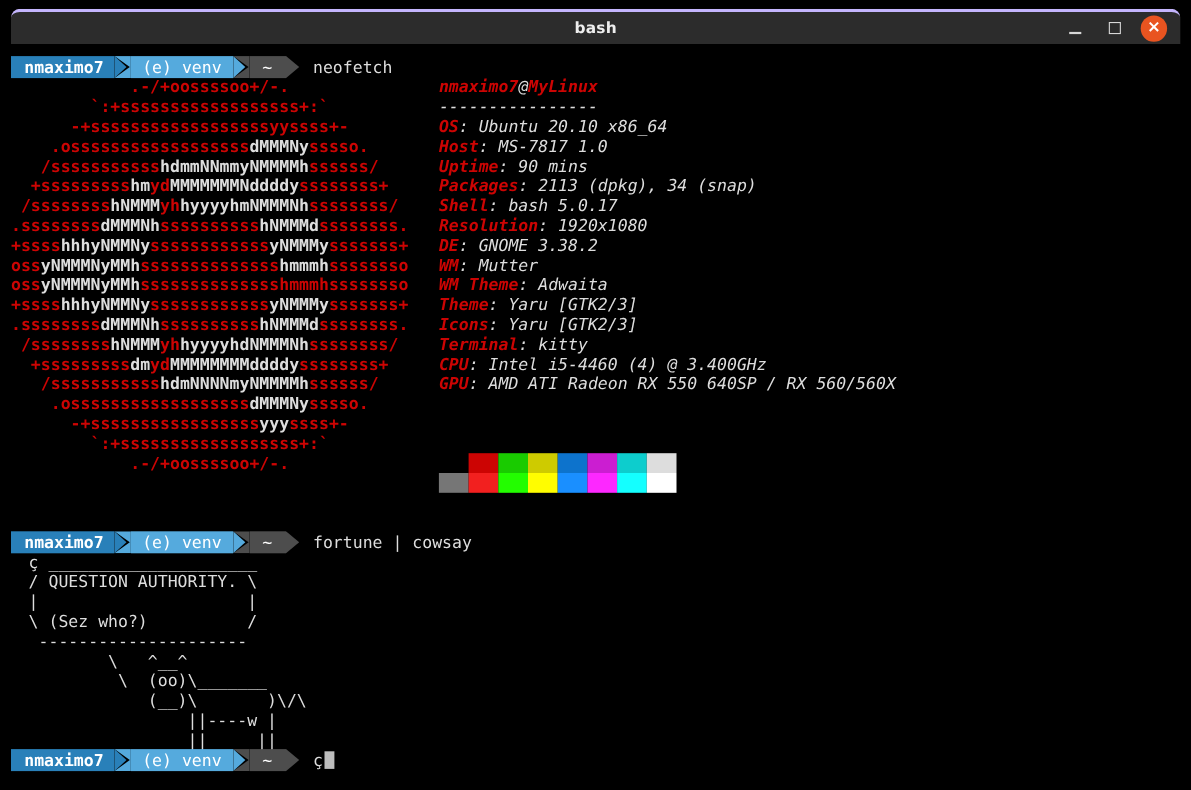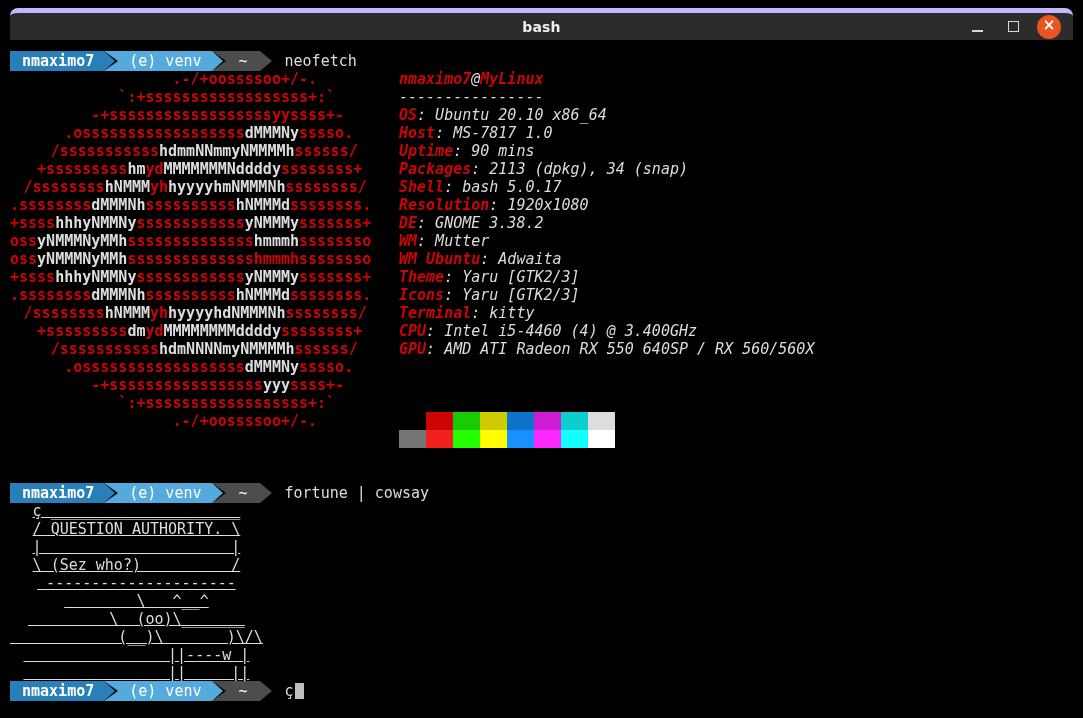--- a/index.html
+++ b/index.html
@@ -1,47 +1,47 @@
 <!DOCTYPE html>
 <html><head>
 <meta charset="utf-8">
 <style>
   html,body{margin:0;padding:0;width:1083px;height:718px;background:#000;overflow:hidden;}
   *{box-sizing:border-box;}
   .window{position:absolute;top:8px;left:10px;right:10px;bottom:0;background:#000;}
   .titlebar{position:relative;height:32px;background:#2c2c2c;border-radius:8px 8px 0 0;
-    border-top:5px solid #c4b5fd;display:flex;align-items:center;}
+    border-top:3px solid #c4b5fd;display:flex;align-items:center;}
   .tb-title{position:absolute;left:0;right:0;text-align:center;color:#eee;
     font:bold 14px "DejaVu Sans", sans-serif;letter-spacing:.2px;}
   .tb-controls{position:absolute;right:12px;top:0;height:100%;display:flex;align-items:center;gap:12px;}
   .tb-btn{width:24px;height:24px;border:none;background:transparent;display:flex;
     align-items:center;justify-content:center;padding:0;cursor:pointer;}
   .min-glyph{display:block;width:11px;height:2px;background:#d8d8d8;margin-top:8px;}
   .max-glyph{display:block;width:11px;height:11px;border:1.5px solid #d8d8d8;background:transparent;}
   .tb-btn.close{background:#e95420;border-radius:50%;}
   .close-glyph{color:#fff;font:bold 15px "DejaVu Sans", sans-serif;line-height:1;transform:translateY(-1px);}
   .terminal{position:absolute;top:38px;left:0;right:0;bottom:0;background:#000;
     font:15px "DejaVu Sans Mono", monospace;color:#ddd;overflow:hidden;}
   .prow{position:absolute;left:0;display:flex;align-items:center;height:20px;white-space:pre;}
   .pseg{display:flex;align-items:center;height:20px;padding:3px 10px;color:#fff;white-space:pre;}
   .pseg.b{font-weight:bold;padding:0 10px 0 12px;}
   .pseg.dir{padding:0 12px;}
   .cmd{margin-left:10px;color:#ddd;white-space:pre;}
   .cursor{display:inline-block;width:9px;height:16px;background:#bdbdbd;margin-left:1px;}
-  pre{margin:0;font:inherit;line-height:18px;white-space:pre;text-align:center;}
+  pre{margin:0;font:inherit;line-height:18px;white-space:pre;}
   #ascii-art{position:absolute;top:24px;left:0;font-weight:bold;}
   #ascii-art div{height:18px;}
   #info{position:absolute;top:24px;left:389px;}
   .iline{height:18px;line-height:18px;white-space:pre;font-style:italic;}
   .red{color:#cc0403;font-weight:bold;}
   .white{color:#ddd;}
   #palette{position:absolute;top:366px;left:389px;}
   .prow-swatches{display:flex;height:18px;}
   .swatch{width:27px;height:18px;}
-  #cowsay{position:absolute;top:456px;left:0;text-decoration:underline;}
+  #cowsay{position:absolute;top:456px;left:16px;}
 </style>
 </head>
 <body>
 
 <div class="window">
   <div class="titlebar">
     <div class="tb-title">bash</div>
     <div class="tb-controls">
       <button class="tb-btn">
         <span class="min-glyph"></span>
@@ -72,21 +72,21 @@
         <div class="iline"><span class="red">nmaximo7</span><span class="white">@</span><span class="red">MyLinux</span></div>
         <div class="iline">----------------</div>
         <div class="iline"><span class="red">OS</span><span class="white">: Ubuntu 20.10 x86_64</span></div>
         <div class="iline"><span class="red">Host</span><span class="white">: MS-7817 1.0</span></div>
         <div class="iline"><span class="red">Uptime</span><span class="white">: 90 mins</span></div>
         <div class="iline"><span class="red">Packages</span><span class="white">: 2113 (dpkg), 34 (snap)</span></div>
         <div class="iline"><span class="red">Shell</span><span class="white">: bash 5.0.17</span></div>
         <div class="iline"><span class="red">Resolution</span><span class="white">: 1920x1080</span></div>
         <div class="iline"><span class="red">DE</span><span class="white">: GNOME 3.38.2</span></div>
         <div class="iline"><span class="red">WM</span><span class="white">: Mutter</span></div>
-        <div class="iline"><span class="red">WM Ubuntu</span><span class="white">: Adwaita</span></div>
+        <div class="iline"><span class="red">WM Theme</span><span class="white">: Adwaita</span></div>
         <div class="iline"><span class="red">Theme</span><span class="white">: Yaru [GTK2/3]</span></div>
         <div class="iline"><span class="red">Icons</span><span class="white">: Yaru [GTK2/3]</span></div>
         <div class="iline"><span class="red">Terminal</span><span class="white">: kitty</span></div>
         <div class="iline"><span class="red">CPU</span><span class="white">: Intel i5-4460 (4) @ 3.400GHz</span></div>
         <div class="iline"><span class="red">GPU</span><span class="white">: AMD ATI Radeon RX 550 640SP / RX 560/560X</span></div>
       </div>
     <div id="palette">
         <div class="prow-swatches">
           <div class="swatch" style="background: rgb(0, 0, 0);"></div>
           <div class="swatch" style="background: rgb(204, 4, 3);"></div>

